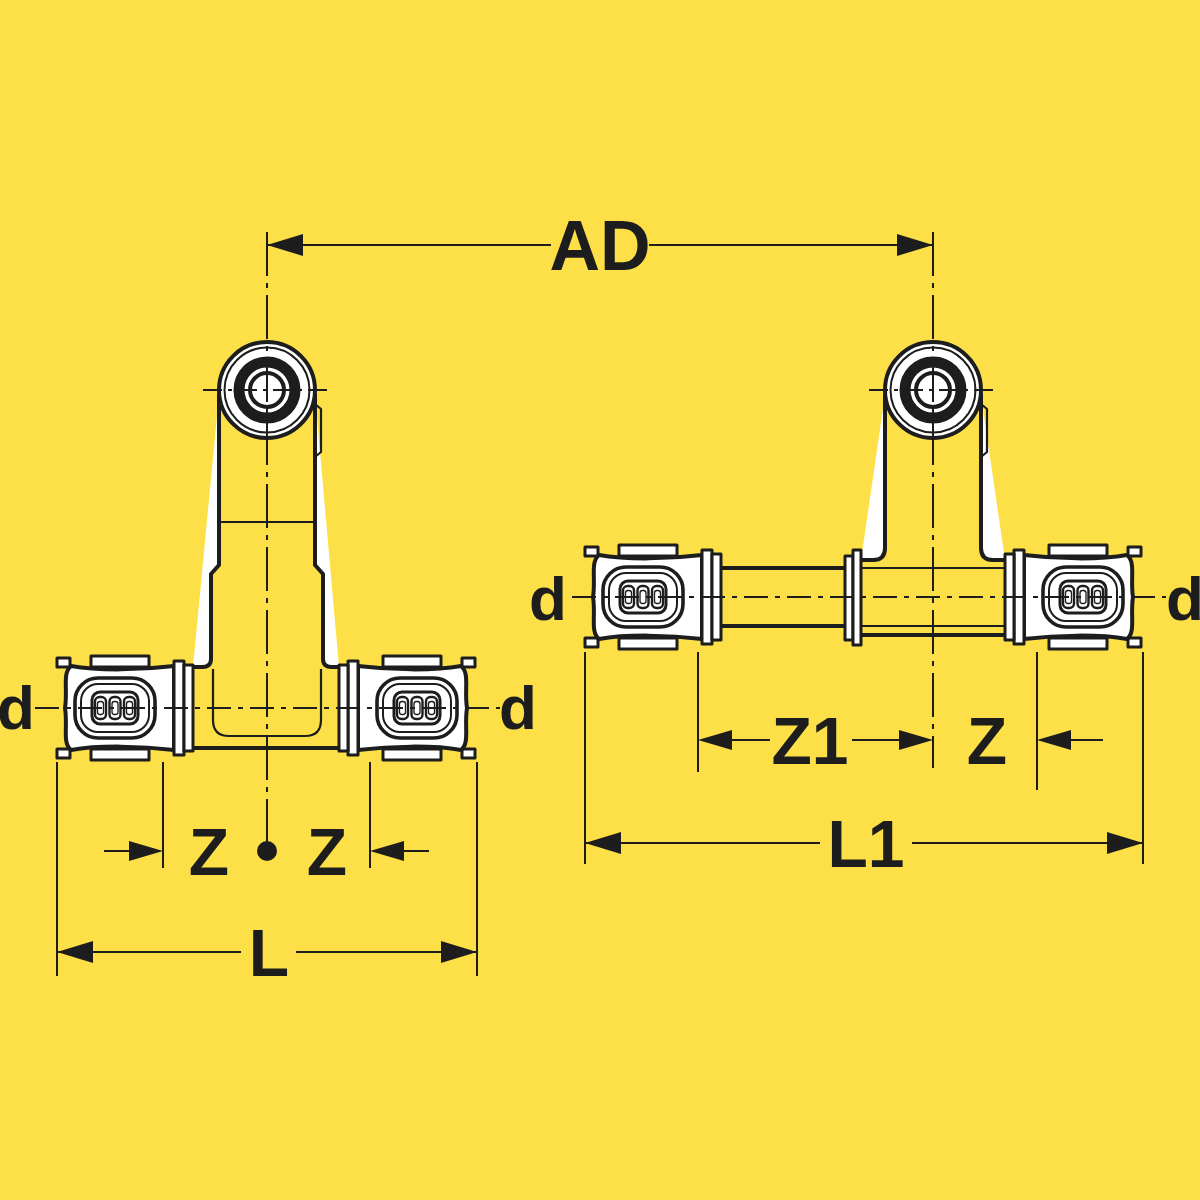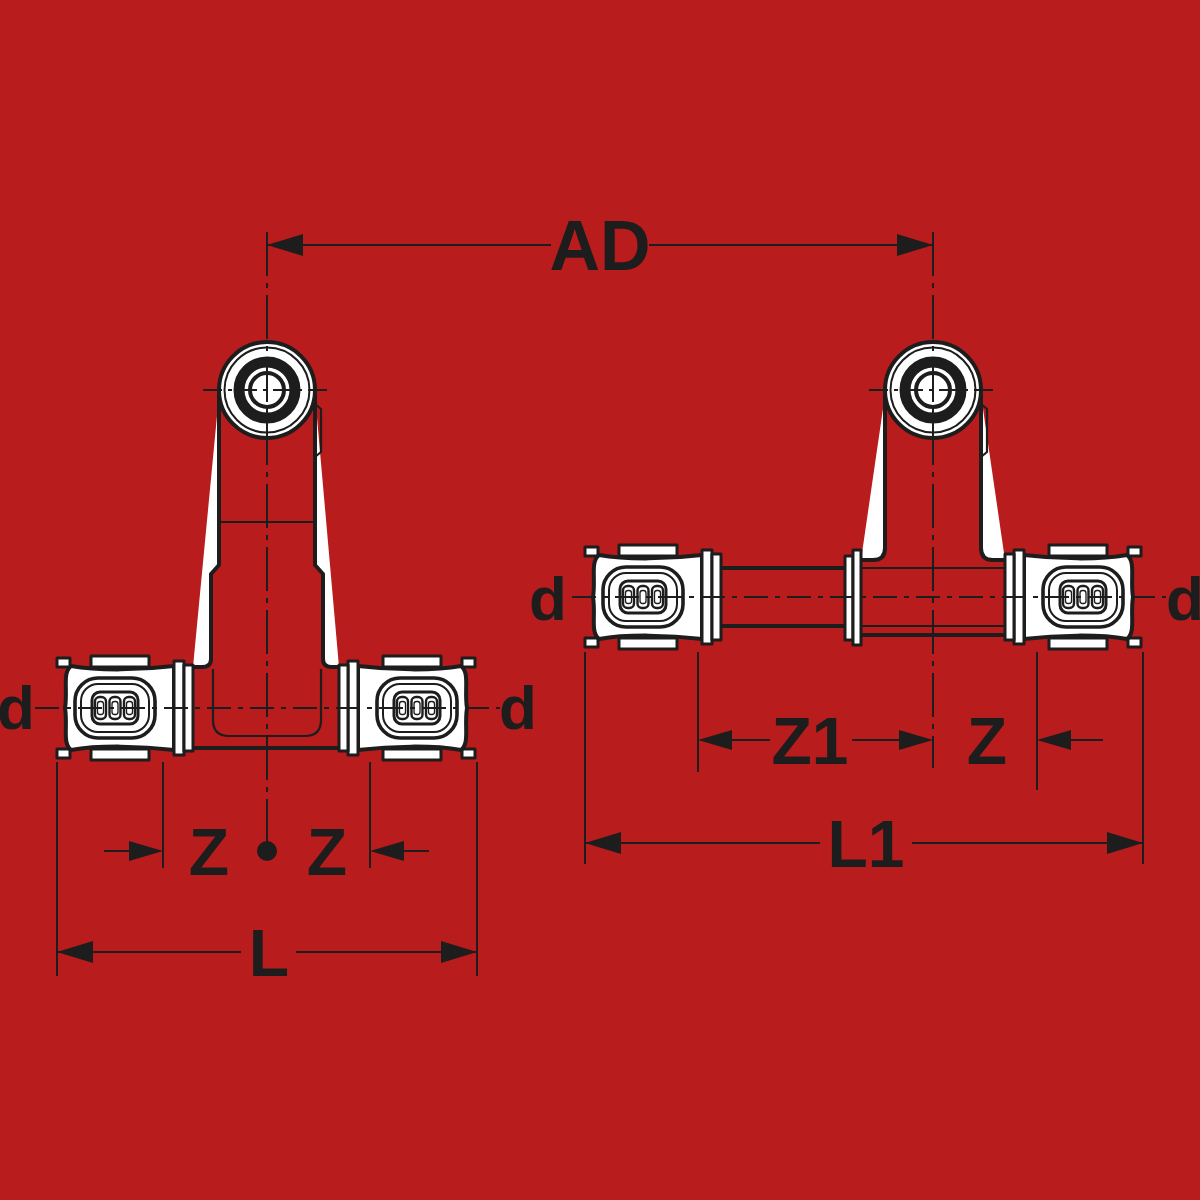--- a/index.html
+++ b/index.html
@@ -1,16 +1,16 @@
 <!DOCTYPE html>
 <html><head>
 <meta charset="utf-8">
 <style>
   html,body{margin:0;padding:0;background:#ffffff;}
-  .canvas{position:relative;width:1200px;height:1200px;background:#b91c1c;overflow:hidden;
+  .canvas{position:relative;width:1200px;height:1200px;background:#fde047;overflow:hidden;
           font-family:"Liberation Sans",sans-serif;}
   svg{position:absolute;left:0;top:0;}
   
   .ol  {fill:#ffffff;stroke:#1d1d1d;stroke-width:4;stroke-linejoin:round;stroke-linecap:round;}
   .oln {fill:none;stroke:#1d1d1d;stroke-width:4;stroke-linejoin:round;stroke-linecap:round;}
   .m3  {fill:#ffffff;stroke:#1d1d1d;stroke-width:3;stroke-linejoin:round;}
   .t2  {fill:none;stroke:#1d1d1d;stroke-width:2.2;stroke-linejoin:round;}
   .f1  {fill:#ffffff;stroke:#1d1d1d;stroke-width:3.6;}
   .f2  {fill:none;stroke:#1d1d1d;stroke-width:2;}
   .f3  {fill:#ffffff;stroke:#1d1d1d;stroke-width:3;}

